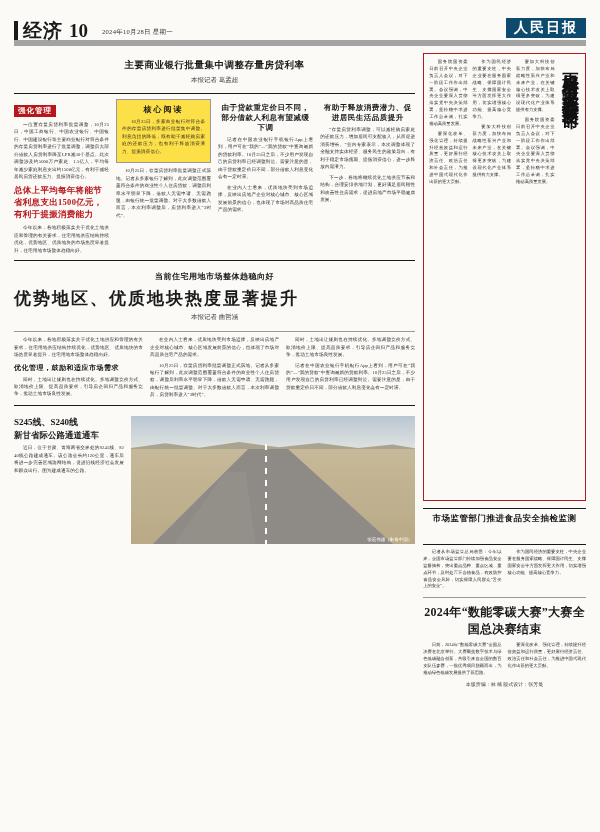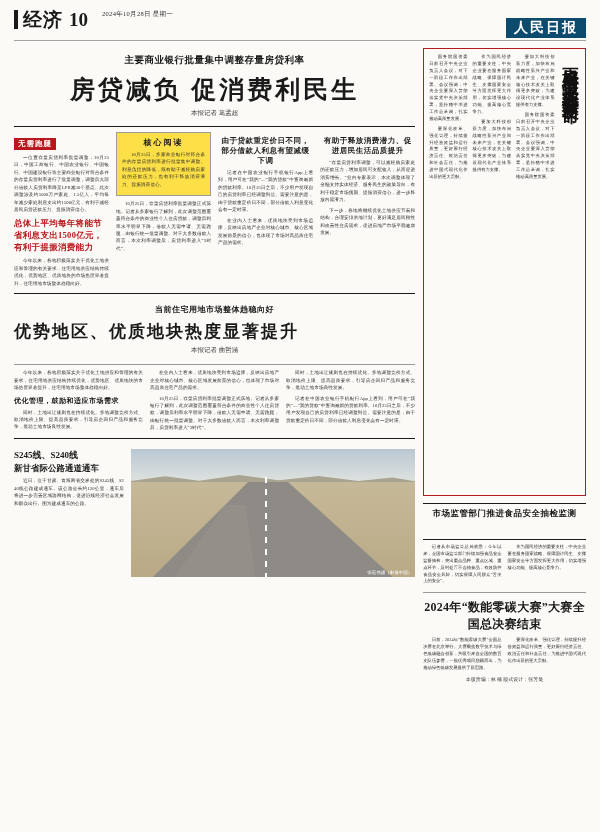--- a/index.html
+++ b/index.html
@@ -15,22 +15,22 @@
     width:600px;height:832px;
     background:#fbfaf7;
     box-sizing:border-box;
     padding:10px 14px 6px 14px;
   }
 
   
   .masthead{
     position:relative;
     height:30px;
-    border-bottom:1px solid #a3a3a3;
-    display:flex;align-items:flex-start;
+    border-bottom:6px solid #a3a3a3;
+    display:flex;align-items:flex-end;
   }
   .sec-box{
     display:flex;align-items:baseline;gap:6px;
     border-left:4px solid #1a1a1a;
     padding-left:5px;
     line-height:1;
   }
   .sec-name{font-size:19px;font-weight:bold;letter-spacing:1px;}
   .sec-num{font-size:19px;font-weight:bold;}
   .mast-date{
@@ -201,27 +201,26 @@
     </div>
     <span class="mast-date">2024年10月28日 星期一</span>
     <div class="logo">人民日报</div>
   </div>
 
   <div class="body-wrap">
 
     <div class="left">
 
       <div class="kicker">主要商业银行批量集中调整存量房贷利率</div>
-      <div class="headline">房贷减负    促消费利民生</div>
       <div class="byline">本报记者   葛孟超</div>
       <div class="rule"></div>
 
       <div class="cols4">
         <div class="col">
-          <div class="flag">无需跑腿</div>
+          <div class="flag">强化管理</div>
           <div class="tx">
               <p>一位置存量房贷利率批量调整，10月25日，中国工商银行、中国农业银行、中国银行、中国建设银行等主要商业银行对符合条件的存量房贷利率进行了批量调整，调整后大部分借款人房贷利率降至LPR减30个基点。此次调整涉及约5000万户家庭、1.5亿人，平均每年减少家庭利息支出约1500亿元，有利于减轻居民房贷还款压力、提振消费信心。</p>
             </div>
           <div class="redtitle">总体上平均每年将能节省利息支出1500亿元，有利于提振消费能力</div>
           <div class="tx">
               <p>今年以来，各地积极落实关于优化土地供应和管理的有关要求，住宅用地供应结构持续优化，优势地区、优质地块的市场热度显著提升，住宅用地市场整体趋稳向好。</p>
             </div>
         </div>
 
         <div class="col">

